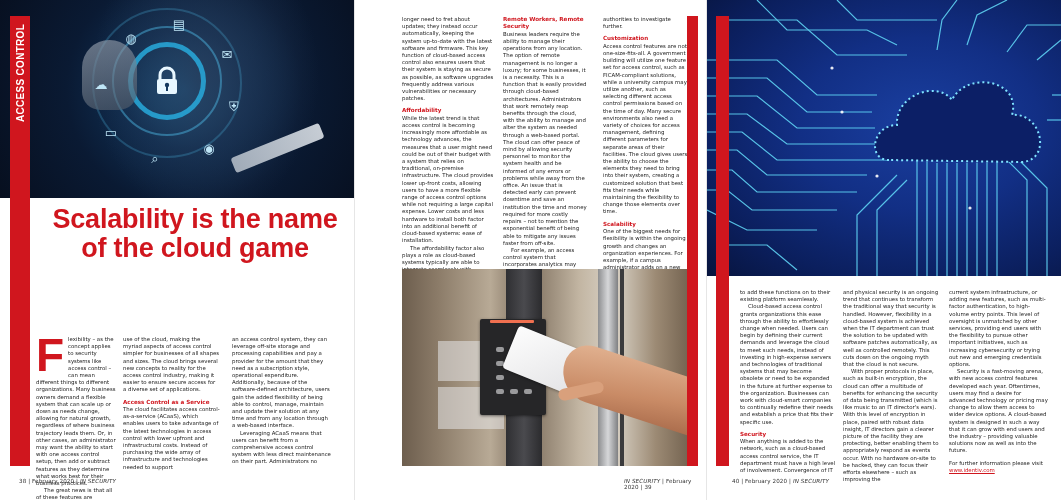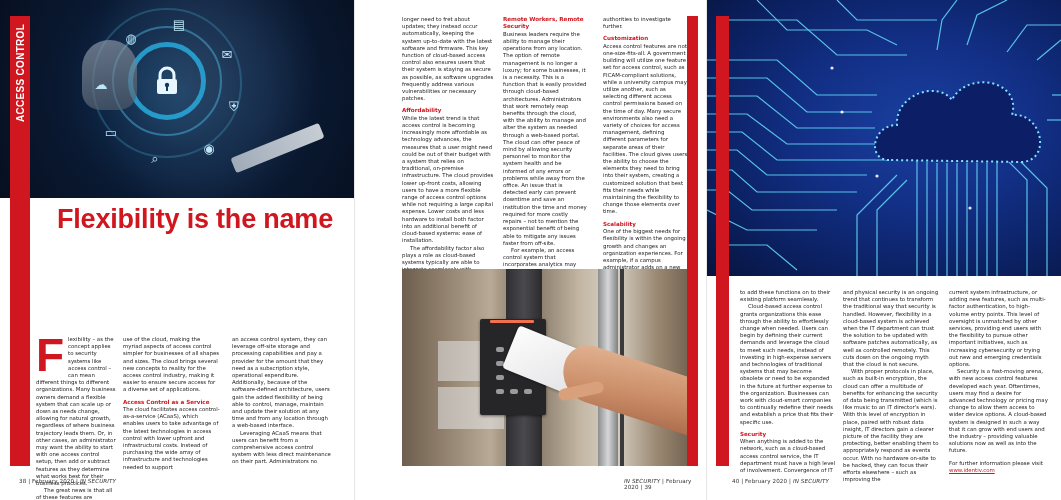--- a/index.html
+++ b/index.html
@@ -100,21 +100,22 @@
     <div class="minor" style="left:102px;top:124px;">▭</div>
     <div class="minor" style="left:146px;top:150px;">⌕</div>
     <div class="minor" style="left:200px;top:140px;">◉</div>
     <div class="tablet"></div>
   </div>
 
   <div class="redbar redbar38"></div>
   <div class="section-tag">ACCESS CONTROL</div>
 
   <h1 class="headline">
-    <span>Flexibility is the name</span><br>
+    <span>Scalability is the name</span><br>
+    <span>of the cloud game</span>
   </h1>
 
   <div class="col" style="left:36px; top:336px; width:80px;">
     <p><span class="dropcap">F</span><span>lexibility – as the concept applies to security systems like access control – can mean different things to different organizations. Many business owners demand a flexible system that can scale up or down as needs change, allowing for natural growth, regardless of where business trajectory leads them. Or, in other cases, an administrator may want the ability to start with one access control setup, then add or subtract features as they determine what works best for their business practices.</span></p>
     <p class="indent">The great news is that all of these features are available through the</p>
   </div>
   <div class="col" style="left:123px; top:336px; width:97px;">
     <p>use of the cloud, making the myriad aspects of access control simpler for businesses of all shapes and sizes. The cloud brings several new concepts to reality for the access control industry, making it easier to ensure secure access for a diverse set of applications.</p>
     <h4>Access Control as a Service</h4>
     <p>The cloud facilitates access control-as-a-service (ACaaS), which enables users to take advantage of the latest technologies in access control with lower upfront and infrastructural costs. Instead of purchasing the wide array of infrastructure and technologies needed to support</p>

